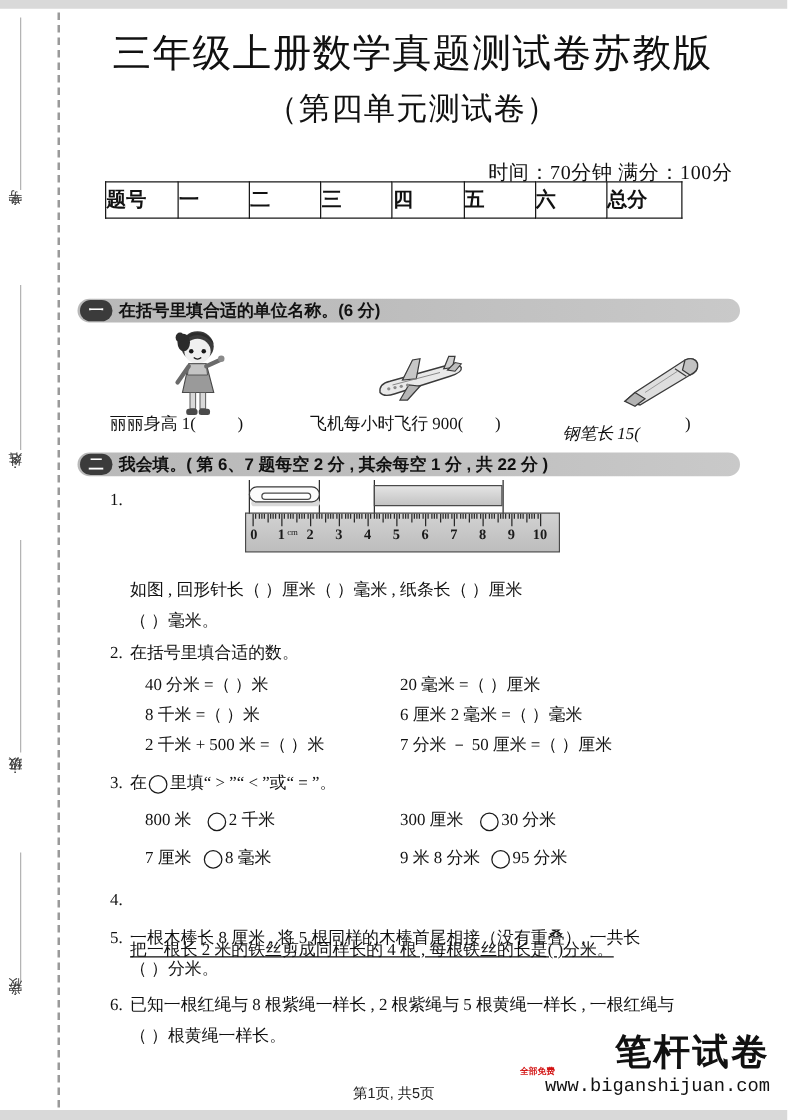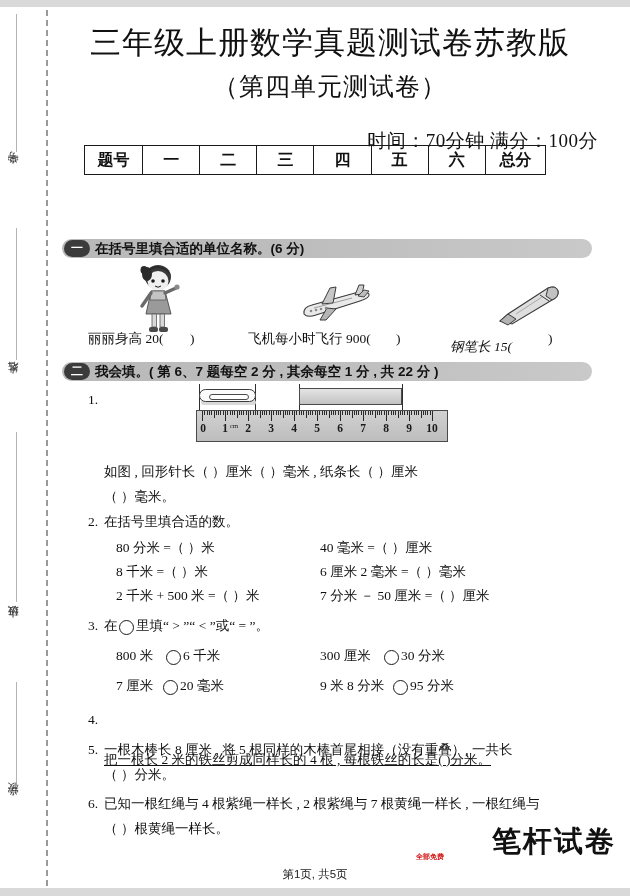--- a/index.html
+++ b/index.html
@@ -35,33 +35,33 @@
   .title {
     position:absolute; left:60px; top:22px; width:540px;
     text-align:center; font-size:31px; font-weight:400; letter-spacing:1px;
     font-family:Liberation Sans, sans-serif;
   }
   .subtitle {
     position:absolute; left:60px; top:70px; width:540px;
     text-align:center; font-size:25px; letter-spacing:1px;
   }
   .meta {
-    position:absolute; right:32px; top:128px;
-    font-size:19px; letter-spacing:0.5px;
+    position:absolute; right:44px; top:128px;
+    font-size:16px; letter-spacing:0.5px;
   }
 
   
   .score-table {
     position:absolute; left:84px; top:145px; width:462px;
     border-collapse:collapse;
   }
   .score-table td {
     border:1px solid #1a1a1a;
     height:29px;
-    text-align:center; vertical-align:middle;
+    text-align:left; vertical-align:middle;
     font-size:16px; font-weight:700;
     font-family:"Liberation Sans","DejaVu Sans",sans-serif;
   }
   .score-table td.lead { width:58px; }
   .score-table td.col  { width:57px; }
   .score-table td.total{ width:60px; }
 
   
   .secbar {
     position:absolute; left:62px; width:530px; height:19px;
@@ -239,21 +239,21 @@
   </svg>
 
   <svg class="ill pen" viewBox="0 0 66 40">
     <path d="M4 35 L12 28 L52 2 Q60 -1 62 5 Q63 11 56 14 L16 38 Z" fill="#dedede" stroke="#3a3a3a" stroke-width="1.1"></path>
     <path d="M4 35 L12 28 L20 33 L12 39 Z" fill="#b3b3b3" stroke="#3a3a3a" stroke-width="1"></path>
     <path d="M44 9 L53 15" stroke="#3a3a3a" stroke-width="1"></path>
     <path d="M52 2 Q60 -1 62 5 Q63 11 56 14 L50 10 Z" fill="#c2c2c2" stroke="#3a3a3a" stroke-width="1"></path>
     <line x1="20" y1="28" x2="46" y2="11" stroke="#9a9a9a" stroke-width="0.8"></line>
   </svg>
 
-  <div class="t" style="left:88px;  top:331px;">丽丽身高 20(</div>
+  <div class="t" style="left:88px;  top:331px;">丽丽身高 1(</div>
   <div class="t" style="left:190px; top:331px;">)</div>
 
   <div class="t" style="left:248px; top:331px;">飞机每小时飞行 900(</div>
   <div class="t" style="left:396px; top:331px;">)</div>
 
   <div class="t" style="left:450px; top:339px;font-style:italic;">钢笔长 15(</div>
   <div class="t" style="left:548px; top:331px;">)</div>
 
   <div class="secbar" style="top:362px;">
     <div class="num">二</div>
@@ -393,57 +393,58 @@
       <span style="left:236px;">10</span>
     </div>
   </div>
 
   <div class="t" style="left:104px; top:464px;">如图 , 回形针长（          ）厘米（           ）毫米 , 纸条长（           ）厘米</div>
   <div class="t" style="left:104px; top:489px;">（          ）毫米。</div>
 
   <div class="t" style="left:88px; top:514px;">2.</div>
   <div class="t" style="left:104px;top:514px;">在括号里填合适的数。</div>
 
-  <div class="t" style="left:116px;top:540px;">80 分米 =（          ）米</div>
-  <div class="t" style="left:320px;top:540px;">40 毫米 =（          ）厘米</div>
+  <div class="t" style="left:116px;top:540px;">40 分米 =（          ）米</div>
+  <div class="t" style="left:320px;top:540px;">20 毫米 =（          ）厘米</div>
   <div class="t" style="left:116px;top:564px;">8 千米 =（          ）米</div>
   <div class="t" style="left:320px;top:564px;">6 厘米 2 毫米 =（          ）毫米</div>
   <div class="t" style="left:116px;top:588px;">2 千米 + 500 米 =（          ）米</div>
   <div class="t" style="left:320px;top:588px;">7 分米 － 50 厘米 =（          ）厘米</div>
 
   <div class="t" style="left:88px; top:618px;">3.</div>
   <div class="t" style="left:104px;top:618px;">在</div>
   <span class="circ" style="position:absolute;left:118px;top:620px;"></span>
   <div class="t" style="left:136px;top:618px;">里填“ &gt; ”“ &lt; ”或“ = ”。</div>
 
   <div class="t" style="left:116px;top:648px;">800 米</div>
   <span class="circ" style="position:absolute;left:165px;top:650px;"></span>
-  <div class="t" style="left:183px;top:648px;">6 千米</div>
+  <div class="t" style="left:183px;top:648px;">2 千米</div>
   <div class="t" style="left:320px;top:648px;">300 厘米</div>
   <span class="circ" style="position:absolute;left:383px;top:650px;"></span>
   <div class="t" style="left:401px;top:648px;">30 分米</div>
 
   <div class="t" style="left:116px;top:678px;">7 厘米</div>
   <span class="circ" style="position:absolute;left:162px;top:680px;"></span>
-  <div class="t" style="left:180px;top:678px;">20 毫米</div>
+  <div class="t" style="left:180px;top:678px;">8 毫米</div>
   <div class="t" style="left:320px;top:678px;">9 米 8 分米</div>
   <span class="circ" style="position:absolute;left:392px;top:680px;"></span>
   <div class="t" style="left:410px;top:678px;">95 分米</div>
 
   <div class="t" style="left:88px; top:712px;">4.</div>
   <div class="t" style="left:104px;top:752px;text-decoration:underline;">把一根长 2 米的铁丝剪成同样长的 4 根 , 每根铁丝的长是(           )分米。</div>
 
   <div class="t" style="left:88px; top:742px;">5.</div>
   <div class="t" style="left:104px;top:742px;">一根木棒长 8 厘米 , 将 5 根同样的木棒首尾相接（没有重叠）, 一共长</div>
   <div class="t" style="left:104px;top:767px;">（           ）分米。</div>
 
   <div class="t" style="left:88px; top:796px;">6.</div>
-  <div class="t" style="left:104px;top:796px;">已知一根红绳与 4 根紫绳一样长 , 2 根紫绳与 7 根黄绳一样长 , 一根红绳与</div>
+  <div class="t" style="left:104px;top:796px;">已知一根红绳与 8 根紫绳一样长 , 2 根紫绳与 5 根黄绳一样长 , 一根红绳与</div>
   <div class="t" style="left:104px;top:821px;">（           ）根黄绳一样长。</div>
 
   <div class="pagenum">第1页, 共5页</div>
 
   <div class="wm">
     <div class="wm-brand">笔杆试卷</div>
     <div class="wm-free">全部免费</div>
+    <div class="wm-url">www.biganshijuan.com</div>
   </div>
 
 </div>
 
 </body></html>

